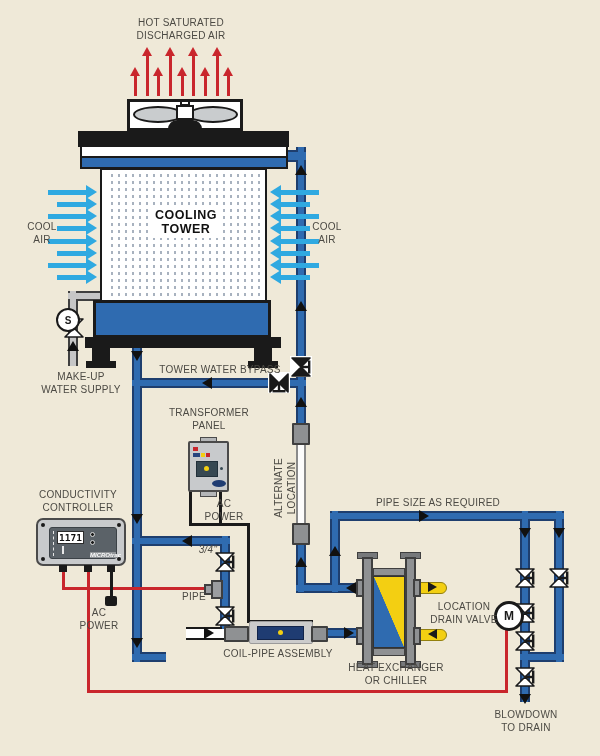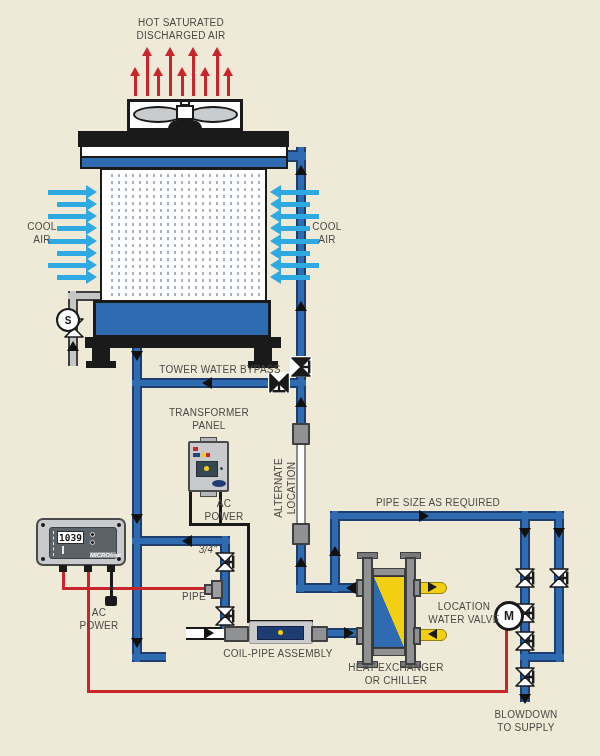--- a/index.html
+++ b/index.html
@@ -21,60 +21,72 @@
 </style>
 </head>
 <body>
 
 <div id="canvas">
 
   <div class="lbl" style="left:181px;top:17px">
     <div>HOT SATURATED</div>
     <div>DISCHARGED AIR</div>
   </div>
+  <div class="lbl bold-title" style="left:186px;top:206px;z-index:18">
+    <div>COOLING</div>
+    <div>TOWER</div>
+  </div>
   <div class="lbl" style="left:42px;top:221px">
     <div>COOL</div>
     <div>AIR</div>
   </div>
   <div class="lbl" style="left:327px;top:221px">
     <div>COOL</div>
     <div>AIR</div>
+  </div>
+  <div class="lbl" style="left:81px;top:371px">
+    <div>MAKE-UP</div>
+    <div>WATER SUPPLY</div>
   </div>
   <div class="lbl" style="left:220px;top:364px">TOWER WATER BYPASS</div>
   <div class="lbl" style="left:209px;top:407px">
     <div>TRANSFORMER</div>
     <div>PANEL</div>
   </div>
   <div class="lbl" style="left:224px;top:498px">
     <div>AC</div>
     <div>POWER</div>
+  </div>
+  <div class="lbl" style="left:78px;top:489px">
+    <div>CONDUCTIVITY</div>
+    <div>CONTROLLER</div>
   </div>
   <div class="lbl" style="left:99px;top:607px">
     <div>AC</div>
     <div>POWER</div>
   </div>
   <div class="lbl ital" style="left:208px;top:544px">3/4"</div>
   <div class="lbl" style="left:194px;top:591px">PIPE</div>
   <div class="lbl" style="left:278px;top:648px">COIL-PIPE ASSEMBLY</div>
   <div class="lbl rot" style="left:285px;top:488px">
     <div>ALTERNATE</div>
     <div>LOCATION</div>
   </div>
   <div class="lbl" style="left:438px;top:497px">PIPE SIZE AS REQUIRED</div>
   <div class="lbl" style="left:464px;top:601px">
     <div>LOCATION</div>
-    <div>WATER VALVE</div>
+    <div>DRAIN VALVE</div>
   </div>
   <div class="lbl" style="left:396px;top:662px">
     <div>HEAT EXCHANGER</div>
     <div>OR CHILLER</div>
   </div>
   <div class="lbl" style="left:526px;top:709px">
     <div>BLOWDOWN</div>
-    <div>TO SUPPLY</div>
+    <div>TO DRAIN</div>
   </div>
 
   <div class="abs" style="left:0;top:0;width:0;height:0">
     <div class="abs blk" style="left:78px;top:131px;width:211px;height:16px;z-index:16"></div>
     <div class="abs" style="left:80px;top:147px;width:208px;height:9px;background:#fff;border-left:2px solid #1a1a1a;border-right:2px solid #1a1a1a;z-index:16"></div>
     <div class="abs" style="left:80px;top:156px;width:208px;height:13px;background:var(--pipe-blue);border:2px solid #1a1a1a;z-index:16"></div>
     <div class="abs" style="left:100px;top:168px;width:167px;height:134px;background:#fff;border:2.5px solid #1a1a1a;z-index:16"></div>
     <div class="abs" style="left:106px;top:174px;width:155px;height:124px;z-index:17;background-color:#fff;
          background-image:repeating-linear-gradient(90deg,#fff 0 5px,rgba(255,255,255,0) 5px 7px),
                           repeating-linear-gradient(180deg,#A8B2BF 0 3px,#fff 3px 7px);"></div>
@@ -114,21 +126,21 @@
   </div>
 
   <div class="abs" style="left:0;top:0;width:0;height:0">
     <div class="abs" style="left:36px;top:518px;width:90px;height:48px;background:var(--equipment-gray);border:2px solid #4a4a4a;border-radius:7px;z-index:16">
       <div class="screw" style="left:3px;top:3px"></div>
       <div class="screw" style="right:3px;top:3px"></div>
       <div class="screw" style="left:3px;bottom:3px"></div>
       <div class="screw" style="right:3px;bottom:3px"></div>
       <div class="abs" style="left:11px;top:7px;width:68px;height:32px;background:#5B6268;border-radius:3px;border:1px solid #3c4247">
         <div class="abs" style="left:3px;top:3px;height:25px;border-left:1px dashed #e6e6e6"></div>
-        <div class="abs" style="left:7px;top:3px;width:27px;height:13px;background:#fff;border:1px solid #2c2c2c;font:bold 9.5px 'DejaVu Sans Mono',monospace;color:#111;text-align:center;line-height:12px">1039</div>
+        <div class="abs" style="left:7px;top:3px;width:27px;height:13px;background:#fff;border:1px solid #2c2c2c;font:bold 9.5px 'DejaVu Sans Mono',monospace;color:#111;text-align:center;line-height:12px">1171</div>
         <div class="abs" style="left:40px;top:4px;width:5px;height:5px;background:#1a1a1a;border:1px solid #d8d8d8;border-radius:50%"></div>
         <div class="abs" style="left:40px;top:12px;width:5px;height:5px;background:#1a1a1a;border:1px solid #d8d8d8;border-radius:50%"></div>
         <div class="abs" style="left:12px;top:18px;width:2px;height:8px;background:#e8e8e8"></div>
         <div class="abs" style="left:40px;top:24px;width:26px;height:6px;background:#8f9396;color:#fdfdfd;font:italic bold 6px 'Liberation Sans',sans-serif;text-align:center;line-height:6px;letter-spacing:0">MICROtrac</div>
       </div>
     </div>
     <div class="term" style="left:59px;top:565px"></div>
     <div class="term" style="left:84px;top:565px"></div>
     <div class="term" style="left:107px;top:565px"></div>
     <div class="abs blk" style="left:105px;top:596px;width:12px;height:10px;border-radius:2px;z-index:13"></div>

